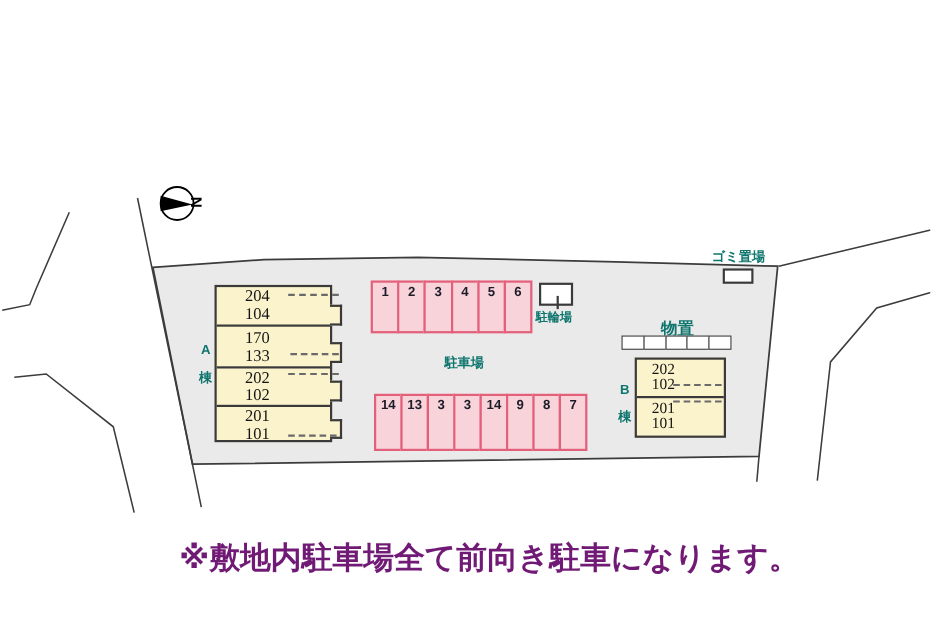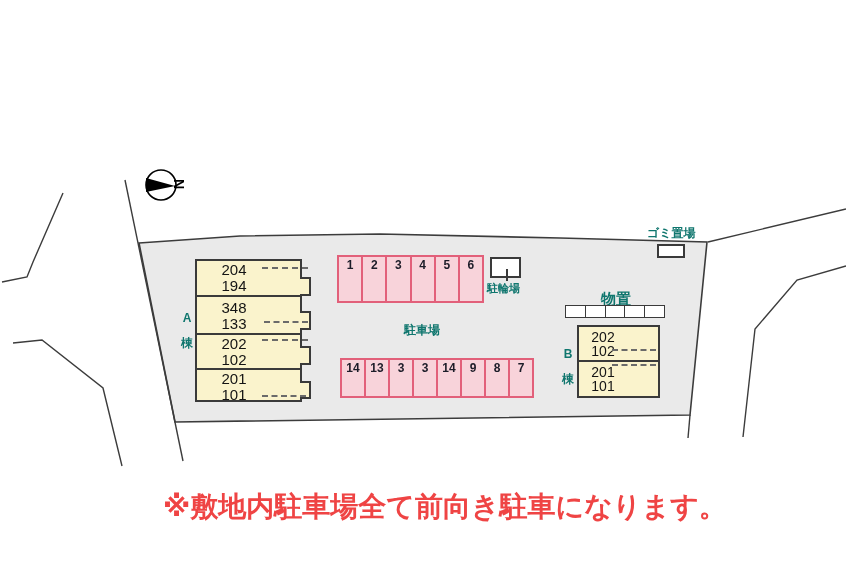--- a/index.html
+++ b/index.html
@@ -3,37 +3,37 @@
 <meta charset="utf-8">
 <style>
   html,body{margin:0;padding:0;background:#fff;}
   .stage{position:relative;width:846px;height:564px;background:#ffffff;overflow:hidden;
          font-family:"Liberation Sans","DejaVu Sans",sans-serif;}
   .abs{position:absolute;}
   svg.plan{position:absolute;left:0;top:0;}
   .bldg{background:#faf3cc;border:2px solid #3a3a3a;box-sizing:border-box;}
   .divider{background:#3a3a3a;height:2px;}
   .notch{background:#faf3cc;border:2px solid #3a3a3a;border-left:none;box-sizing:border-box;}
-  .unit-nums{font-size:15px;line-height:16px;text-align:center;color:#141414;}
+  .unit-nums{font-size:15px;line-height:16px;text-align:center;color:#141414;font-family:Liberation Serif, serif;}
   .unit-nums.small{font-size:14px;line-height:14px;}
   .stall-row{display:flex;}
   .stall{flex:1;border:2px solid #e2607a;background:#f8d3da;margin-left:-2px;
          color:#1c1c28;font-weight:bold;font-size:12px;text-align:center;
          padding-top:1px;box-sizing:border-box;}
   .stall:first-child{margin-left:0;}
   .lbl{font-weight:bold;color:#0f766e;white-space:nowrap;}
   .vert{writing-mode:vertical-rl;text-orientation:upright;letter-spacing:1px;}
   .whitebox{background:#ffffff;border:2px solid #3a3a3a;box-sizing:border-box;}
   .storage-row{display:flex;}
   .storage-cell{flex:1;background:#fff;border:1px solid #3a3a3a;margin-left:-1px;box-sizing:border-box;}
   .storage-cell:first-child{margin-left:0;}
   .dash{border-top:2px dashed #6a6a6a;height:0;}
   .tick{background:#3a3a3a;}
   .north-n{font-weight:bold;font-size:14px;color:#000;transform:rotate(90deg);transform-origin:center;}
-  .note{font-size:28px;font-weight:bold;color:#ef4444;letter-spacing:0px;}
+  .note{font-size:28px;font-weight:bold;color:#701a75;letter-spacing:0px;}
 </style>
 </head>
 <body>
 
 <div class="stage">
 
   <svg class="plan" width="846" height="564" viewBox="0 0 846 564">
 
     <polygon points="139,243 240,236 380,234 560,238 707,242 690,415 175,422" fill="#eaeaea" stroke="#3c3c3c" stroke-width="1.6"></polygon>
 
@@ -55,24 +55,24 @@
   <div class="abs divider" style="left:197px;top:333px;width:103px;"></div>
   <div class="abs divider" style="left:197px;top:368px;width:103px;"></div>
 
   <div class="abs notch" style="left:300px;top:277px;width:11px;height:19px;"></div>
   <div class="abs notch" style="left:300px;top:311px;width:11px;height:19px;"></div>
   <div class="abs notch" style="left:300px;top:346px;width:11px;height:19px;"></div>
   <div class="abs notch" style="left:300px;top:381px;width:11px;height:18px;"></div>
 
   <div class="abs unit-nums" style="left:208px;top:262px;width:52px;">
     <div>204</div>
-    <div>194</div>
+    <div>104</div>
   </div>
   <div class="abs unit-nums" style="left:208px;top:300px;width:52px;">
-    <div>348</div>
+    <div>170</div>
     <div>133</div>
   </div>
   <div class="abs unit-nums" style="left:208px;top:336px;width:52px;">
     <div>202</div>
     <div>102</div>
   </div>
   <div class="abs unit-nums" style="left:208px;top:371px;width:52px;">
     <div>201</div>
     <div>101</div>
   </div>
@@ -84,21 +84,21 @@
   <div class="abs lbl vert" style="left:178px;top:311px;font-size:12px;">A棟</div>
 
   <div class="abs stall-row" style="left:337px;top:255px;width:147px;height:48px;">
     <div class="stall">1</div>
     <div class="stall">2</div>
     <div class="stall">3</div>
     <div class="stall">4</div>
     <div class="stall">5</div>
     <div class="stall">6</div>
   </div>
-  <div class="abs stall-row" style="left:340px;top:358px;width:194px;height:40px;">
+  <div class="abs stall-row" style="left:340px;top:358px;width:194px;height:52px;">
     <div class="stall">14</div>
     <div class="stall">13</div>
     <div class="stall">3</div>
     <div class="stall">3</div>
     <div class="stall">14</div>
     <div class="stall">9</div>
     <div class="stall">8</div>
     <div class="stall">7</div>
   </div>
   <div class="abs lbl" style="left:404px;top:322px;font-size:12px;text-align:right;">駐車場</div>

